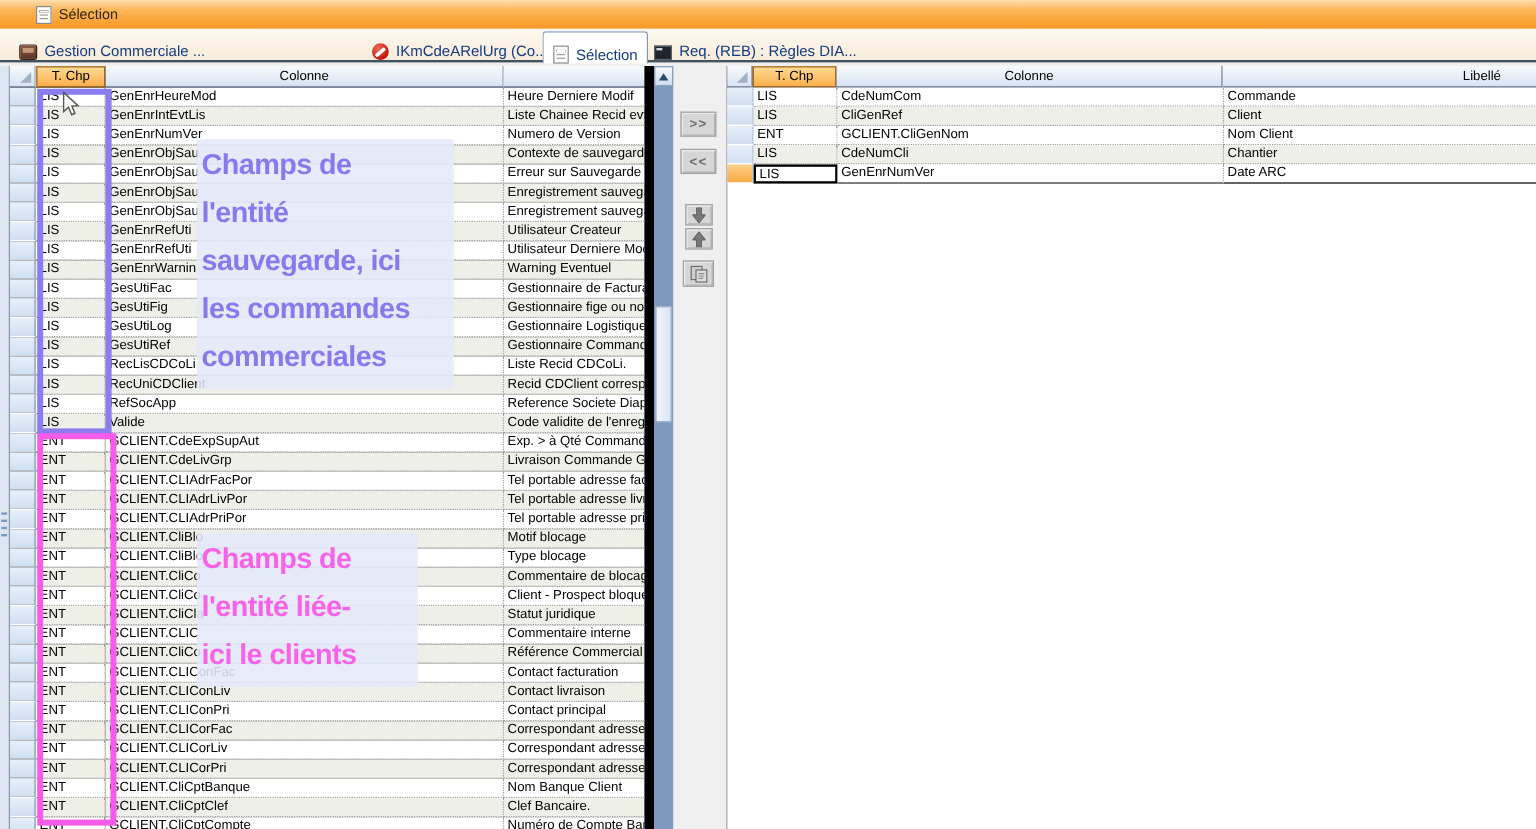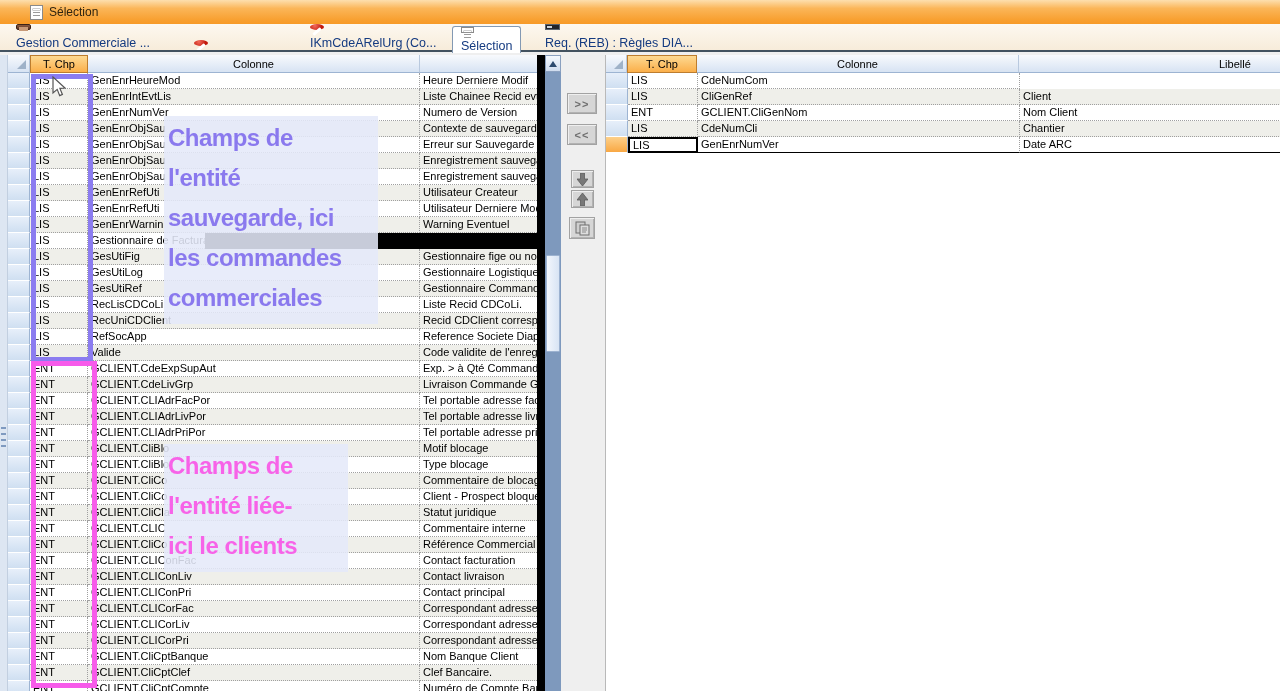--- a/index.html
+++ b/index.html
@@ -14,22 +14,22 @@
   .titlebar .t-text { margin-left:6px; color:#2f2410; font-size:12px; }
 
   .doc-ico { width:13px; height:15px; background:#fff; border:1px solid #8a8a8a; position:relative; display:inline-block; }
   .doc-ico:before { content:""; position:absolute; left:2px; top:3px; width:7px; height:1px;
     box-shadow:0 0 0 0.5px #9a9a9a, 0 3px 0 0 #9a9a9a, 0 6px 0 0 #9a9a9a; }
 
   
   .tabbar { position:absolute; left:0; top:24px; width:1280px; height:26px;
     background:linear-gradient(#fdf8f0, #f7ecda); }
   .tabbar:after { content:""; position:absolute; left:0; bottom:-3px; width:1280px; height:3px; background:#43525f; }
-  .tab { position:absolute; top:0; height:26px; display:flex; align-items:flex-start; gap:6px;
-    color:#143a80; font-size:12.5px; cursor:default; padding:0 8px;flex-direction:column; }
+  .tab { position:absolute; top:0; height:26px; display:flex; align-items:flex-end; gap:6px;
+    color:#143a80; font-size:12.5px; cursor:default; padding:0 8px; }
   .tab.active { top:2px; height:27px; background:#fff; border:1px solid #8399b3; border-bottom:none;
     border-radius:3px 3px 0 0; z-index:5; }
   .ico-box { width:15px; height:13px; background:linear-gradient(#8a5a40,#5e3526); border:1px solid #3c2217; border-radius:2px; position:relative; }
   .ico-box:before { content:""; position:absolute; left:2px; top:2px; right:2px; height:4px; background:#c89a78; }
   .ico-red { width:14px; height:14px; border-radius:50%; background:radial-gradient(circle at 35% 30%, #f26a5a, #c0160a 70%); position:relative; }
   .ico-red:before { content:""; position:absolute; left:2px; top:6px; width:10px; height:3px; background:#fff; transform:rotate(-40deg); border-radius:1px; }
   .ico-console { width:15px; height:12px; background:#20242b; border:1px solid #5a6470; position:relative; }
   .ico-console:before { content:""; position:absolute; left:1px; top:1px; width:5px; height:2px; background:#cfd6de; }
 
   
@@ -203,20 +203,21 @@
       </div>
       <div class="grow even">
         <div class="rsel w-sel"></div>
         <div class="dc t w-t">LIS</div>
         <div class="dc w-c">GenEnrWarnin</div>
         <div class="dc w-l">Warning Eventuel</div>
       </div>
       <div class="grow odd">
         <div class="rsel w-sel"></div>
         <div class="dc t w-t">LIS</div>
+        <div class="dc w-c">GesUtiFac</div>
         <div class="dc w-l">Gestionnaire de Factura</div>
       </div>
       <div class="grow even">
         <div class="rsel w-sel"></div>
         <div class="dc t w-t">LIS</div>
         <div class="dc w-c">GesUtiFig</div>
         <div class="dc w-l">Gestionnaire fige ou non</div>
       </div>
       <div class="grow odd">
         <div class="rsel w-sel"></div>
@@ -416,20 +417,21 @@
     <div class="hc sel w-sel"></div>
     <div class="hc tchp w-t">T. Chp</div>
     <div class="hc w-c">Colonne</div>
     <div class="hc lib w-l">Libellé</div>
   </div>
   <div class="rows" id="rg-rows">
       <div class="grow odd">
         <div class="rsel w-sel"></div>
         <div class="dc t w-t">LIS</div>
         <div class="dc w-c">CdeNumCom</div>
+        <div class="dc w-l">Commande</div>
       </div>
       <div class="grow even">
         <div class="rsel w-sel"></div>
         <div class="dc t w-t">LIS</div>
         <div class="dc w-c">CliGenRef</div>
         <div class="dc w-l">Client</div>
       </div>
       <div class="grow odd">
         <div class="rsel w-sel"></div>
         <div class="dc t w-t">ENT</div>

